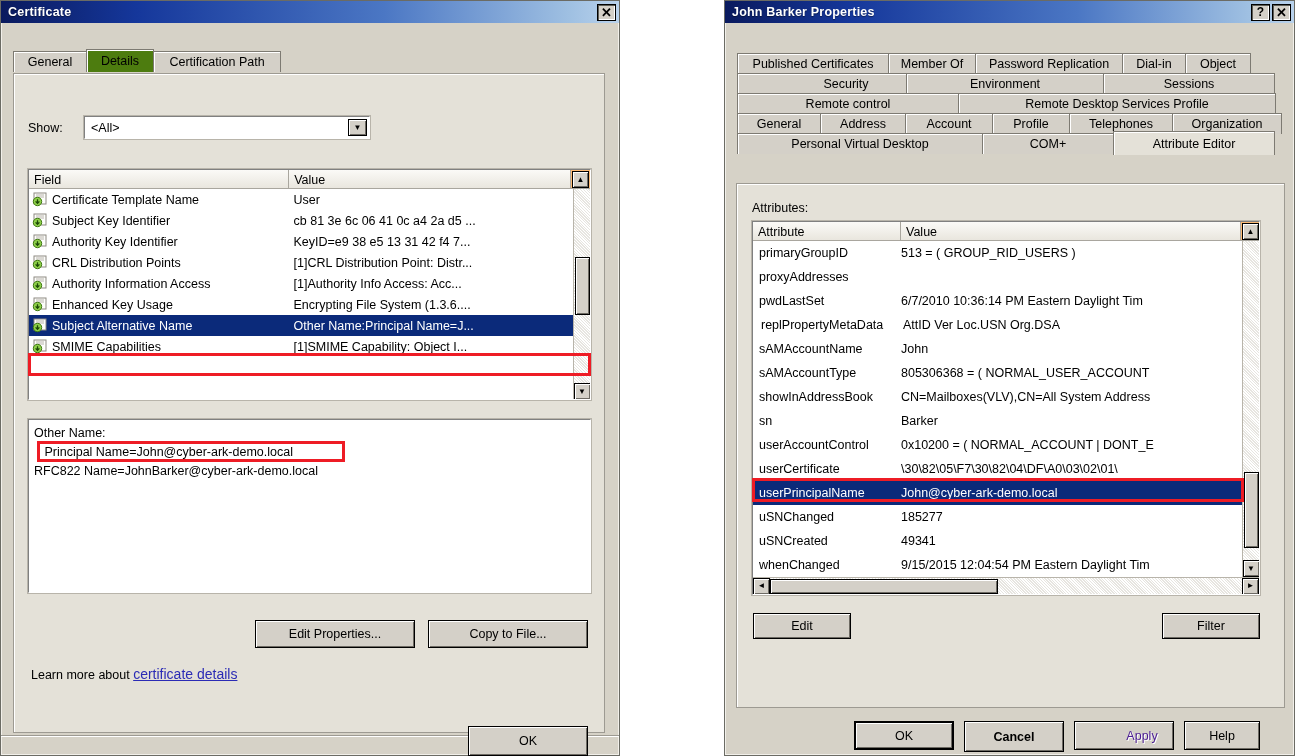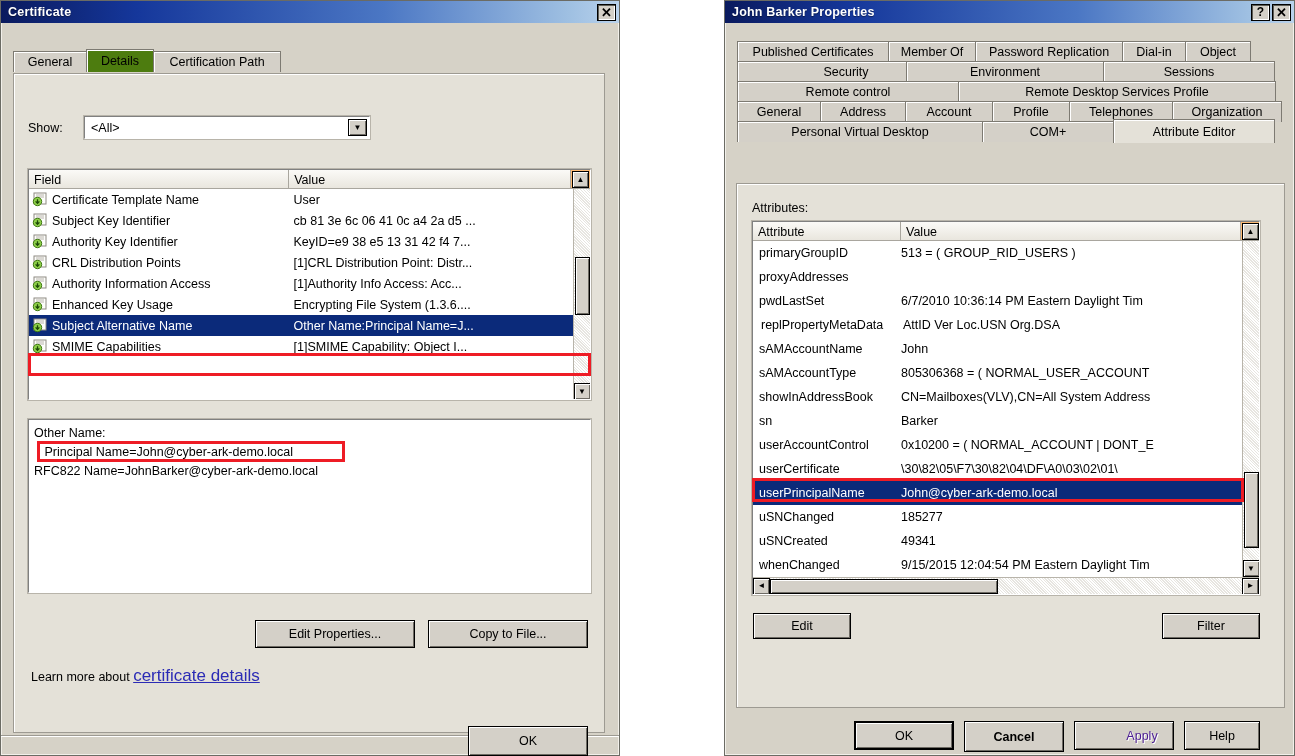--- a/index.html
+++ b/index.html
@@ -126,21 +126,21 @@
     border: 3px solid #ee1c25;
     pointer-events: none;
     z-index: 40;
   }
 
   .lv-row { display: flex; align-items: center; height: 21px; font-size: 12.5px; color: #000; padding-left: 3px; white-space: nowrap; }
   .lv-row.sel { background: #0b2a7a; color: #ffffff; }
 
   .cert-icon { width: 16px; height: 15px; flex: none; margin-right: 4px; position: relative; }
 
-  a.link { color: #2b2bb5; text-decoration: underline; font-size: 17px; cursor: pointer; }
+  a.link { color: #2b2bb5; text-decoration: underline; font-size: 14px; cursor: pointer; }
 </style>
 </head>
 <body>
 
 <div class="stage">
 
   <div class="dialog" style="left:0px; top:0px; width:620px; height:756px;">
 
     <div class="titlebar">
       <div class="title">Certificate</div>
@@ -320,21 +320,21 @@
   <div class="dialog" style="left:724px; top:0px; width:571px; height:756px;">
 
     <div class="titlebar">
       <div class="title">John Barker Properties</div>
       <div class="sysbtn">?</div>
       <div class="sysbtn x">✕</div>
     </div>
 
     <div class="body" style="height:733px; position:relative;">
 
-      <div id="prop-tabs" style="position:absolute; left:12px; top:18px; width:548px;">
+      <div id="prop-tabs" style="position:absolute; left:12px; top:30px; width:548px;">
           <div class="tabrow" style="margin-top: 0px;">
             <div class="tab" style="width: 152px;">
               <span>Published Certificates</span>
             </div>
             <div class="tab" style="width: 88px;">
               <span>Member Of</span>
             </div>
             <div class="tab" style="width: 148px;">
               <span>Password Replication</span>
             </div>

